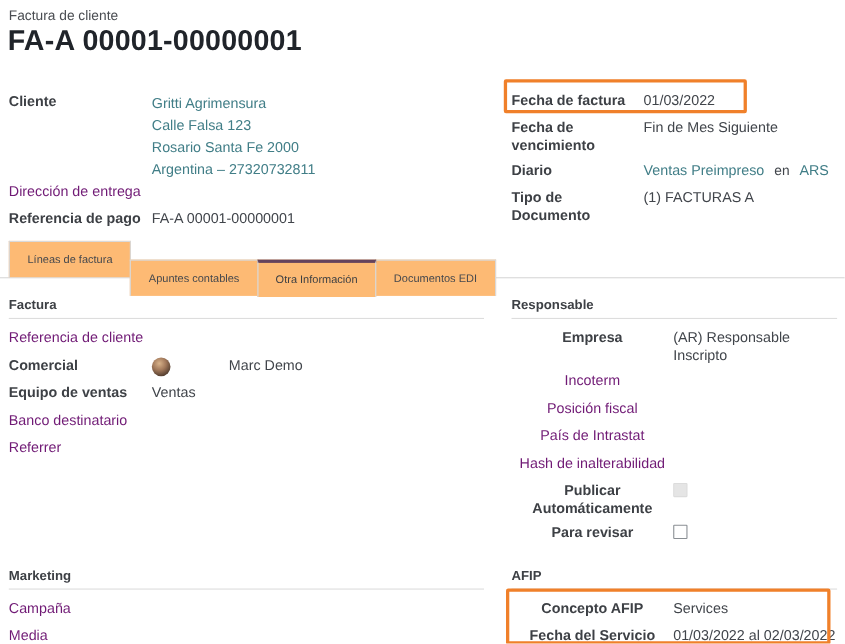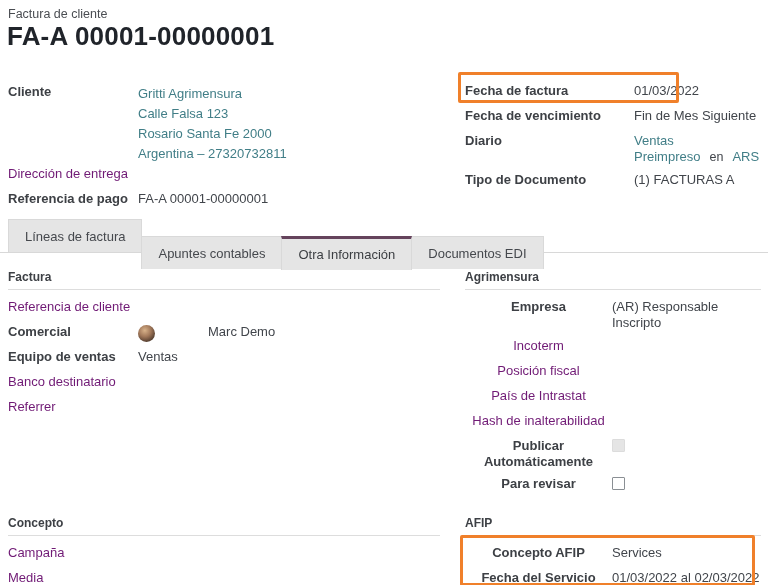--- a/index.html
+++ b/index.html
@@ -13,36 +13,36 @@
   
   .frow { display:flex; align-items:flex-start; margin-bottom:5px; min-height:20px; font-size:13px; line-height:16px; }
   .frow .lbl { width:130px; flex-shrink:0; font-weight:bold; color:#3d4045; padding-top:2px; }
   .frow .lbl.empty { font-weight:normal; color:#701a75; }
   .frow .val { padding-top:2px; color:#41454b; }
   .link { color:#417e87; text-decoration:none; cursor:pointer; }
 
   
   .top-left  { position:absolute; left:8px;  top:82px;  width:440px; }
   .top-right { position:absolute; left:465px; top:81px; width:300px; }
-  .top-right .lbl { width:169px; }
+  .top-right .lbl { width:120px; }
   .addr-line { line-height:20px; display:block; }
   .row-cliente { margin-bottom:0; }
   .diario-en { color:#41454b; font-size:12.5px; margin:0 9px; }
 
   
   .hl { position:absolute; border:3px solid #f0802a; border-radius:2px; pointer-events:none; z-index:6; box-sizing:border-box; }
   .hl-fecha { left:-7px; top:-9px; width:221px; height:31px; }
   .hl-afip  { left:-5px; top:19px; width:295px; height:51px; }
 
   
   .tabbar { position:absolute; left:0; top:219px; width:768px; height:34px; }
   .tabline { position:absolute; left:0; bottom:0; width:768px; height:1px; background:#d8d8d8; }
   .tabs { position:absolute; left:8px; top:0; display:flex; align-items:flex-start; }
-  .tab { height:33px; box-sizing:border-box; background:#e5e5e5; border:1px solid #d9d9d9; border-bottom:none;
-         padding:0 16px; display:flex; align-items:center; font-size:13px; color:#45484d; cursor:pointer; white-space:nowrap; }
+  .tab { height:33px; box-sizing:border-box; background:#fdba74; border:1px solid #d9d9d9; border-bottom:none;
+         padding:0 16px; display:flex; align-items:center; font-size:10px; color:#45484d; cursor:pointer; white-space:nowrap; }
   .tab + .tab { margin-left:-1px;margin-top:17px; }
   .tab.active { height:34px; border-top:3px solid #65435c; position:relative; z-index:2; color:#3b3e42; }
 
   
   .content { position:absolute; left:0; top:253px; width:768px; height:332px; }
   .grid { display:grid; grid-template-columns:432px 296px; column-gap:25px; row-gap:17px; padding:17px 0 0 8px; }
   .sec-title { margin:0 0 7px 0; padding-bottom:5px; border-bottom:1px solid #dddddd;
                font-size:12px; font-weight:bold; color:#3d4045; }
   .sec-right .lbl { width:147px;text-align:center; }
   .sec { position:relative; }
@@ -140,21 +140,21 @@
         <div class="lbl empty">Banco destinatario</div>
         <div class="val"></div>
       </div>
       <div class="frow">
         <div class="lbl empty">Referrer</div>
         <div class="val"></div>
       </div>
     </div>
 
     <div class="sec sec-right">
-      <h3 class="sec-title">Agrimensura</h3>
+      <h3 class="sec-title">Responsable</h3>
       <div class="frow">
         <div class="lbl">Empresa</div>
         <a class="val link">(AR) Responsable Inscripto</a>
       </div>
       <div class="frow">
         <div class="lbl empty">Incoterm</div>
         <div class="val"></div>
       </div>
       <div class="frow">
         <div class="lbl empty">Posición fiscal</div>
@@ -172,21 +172,21 @@
         <div class="lbl wrap-lbl">Publicar Automáticamente</div>
         <div class="checkbox disabled"></div>
       </div>
       <div class="frow">
         <div class="lbl">Para revisar</div>
         <div class="checkbox unchecked"></div>
       </div>
     </div>
 
     <div class="sec">
-      <h3 class="sec-title">Concepto</h3>
+      <h3 class="sec-title">Marketing</h3>
       <div class="frow">
         <div class="lbl empty">Campaña</div>
         <div class="val"></div>
       </div>
       <div class="frow">
         <div class="lbl empty">Media</div>
         <div class="val"></div>
       </div>
 
     </div>

